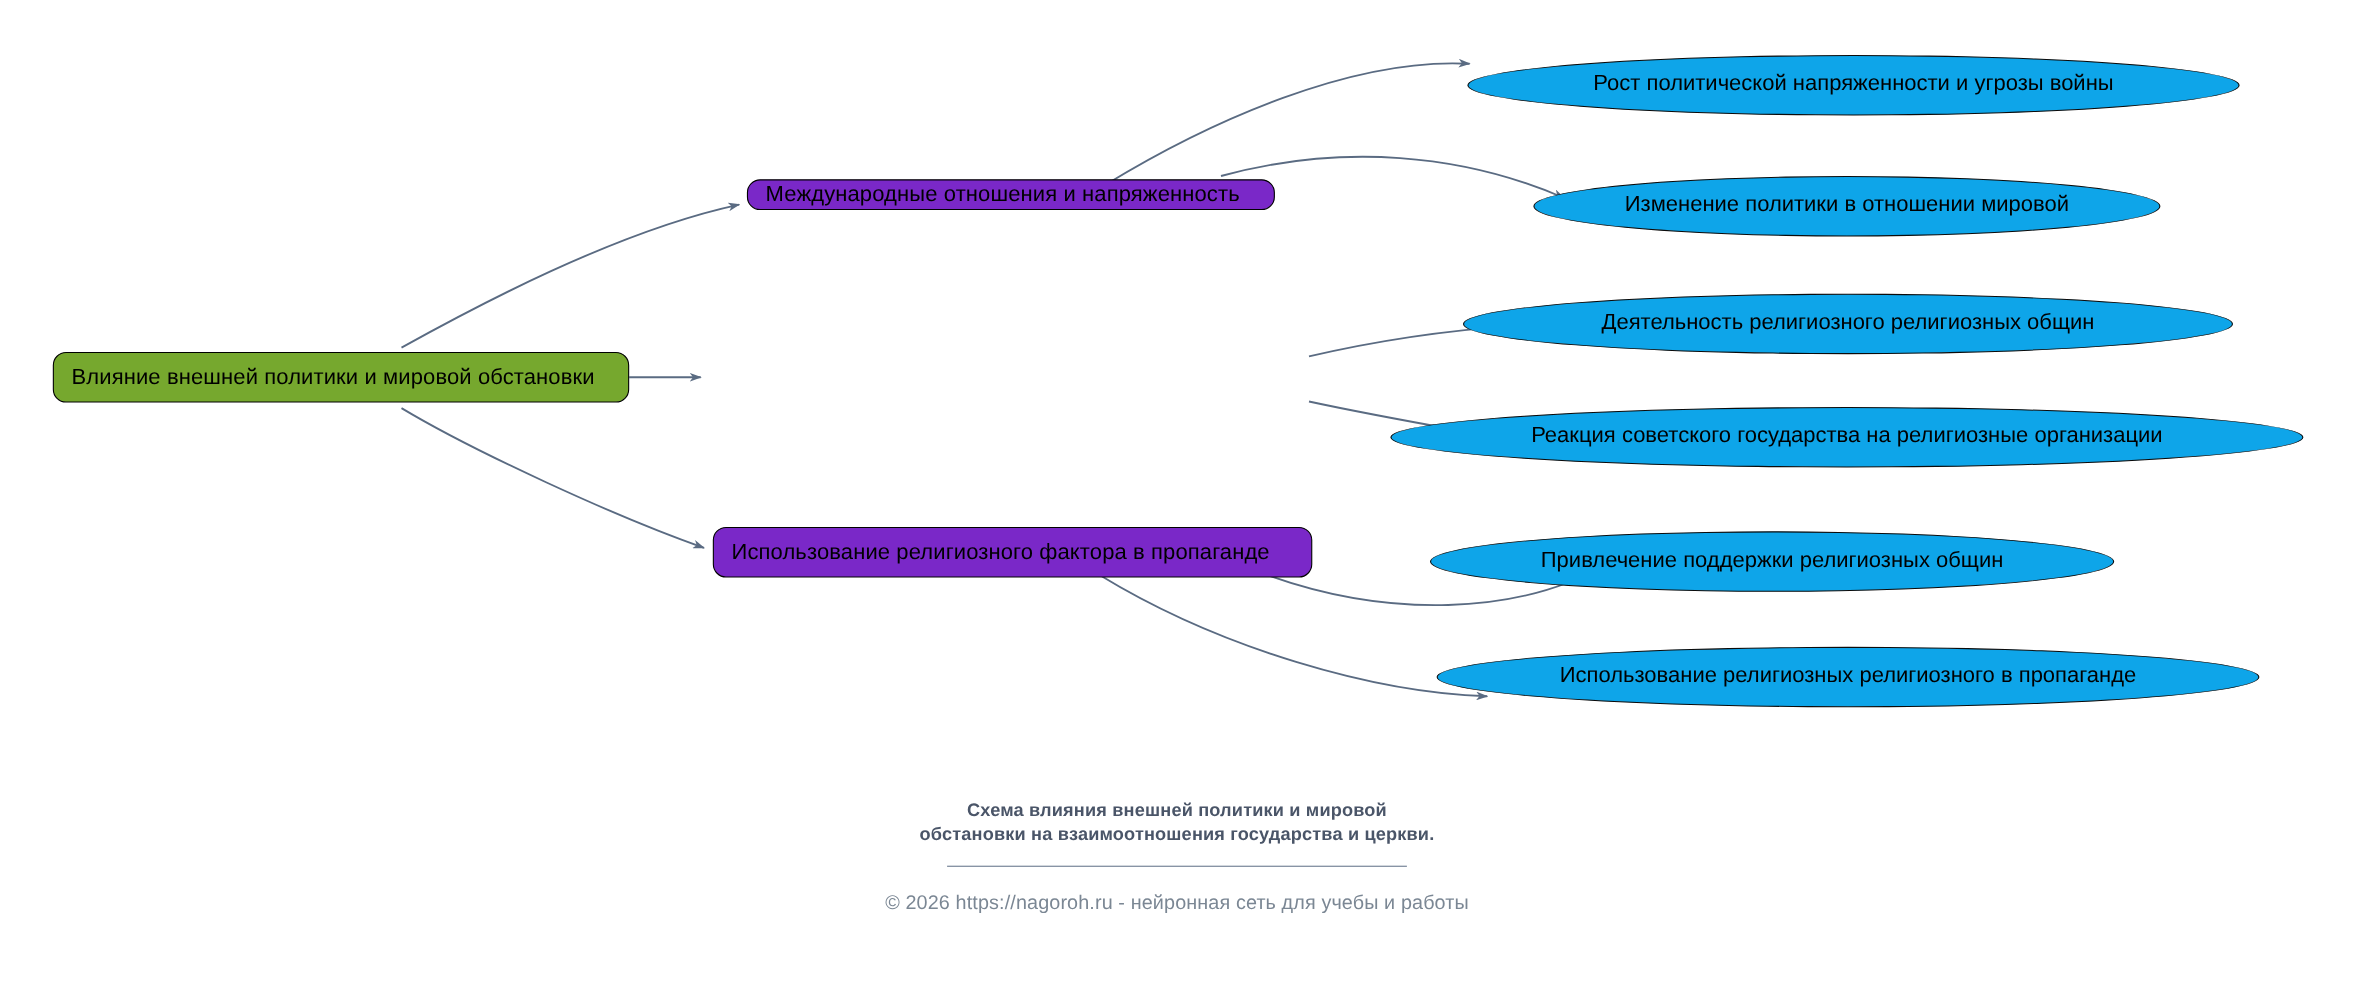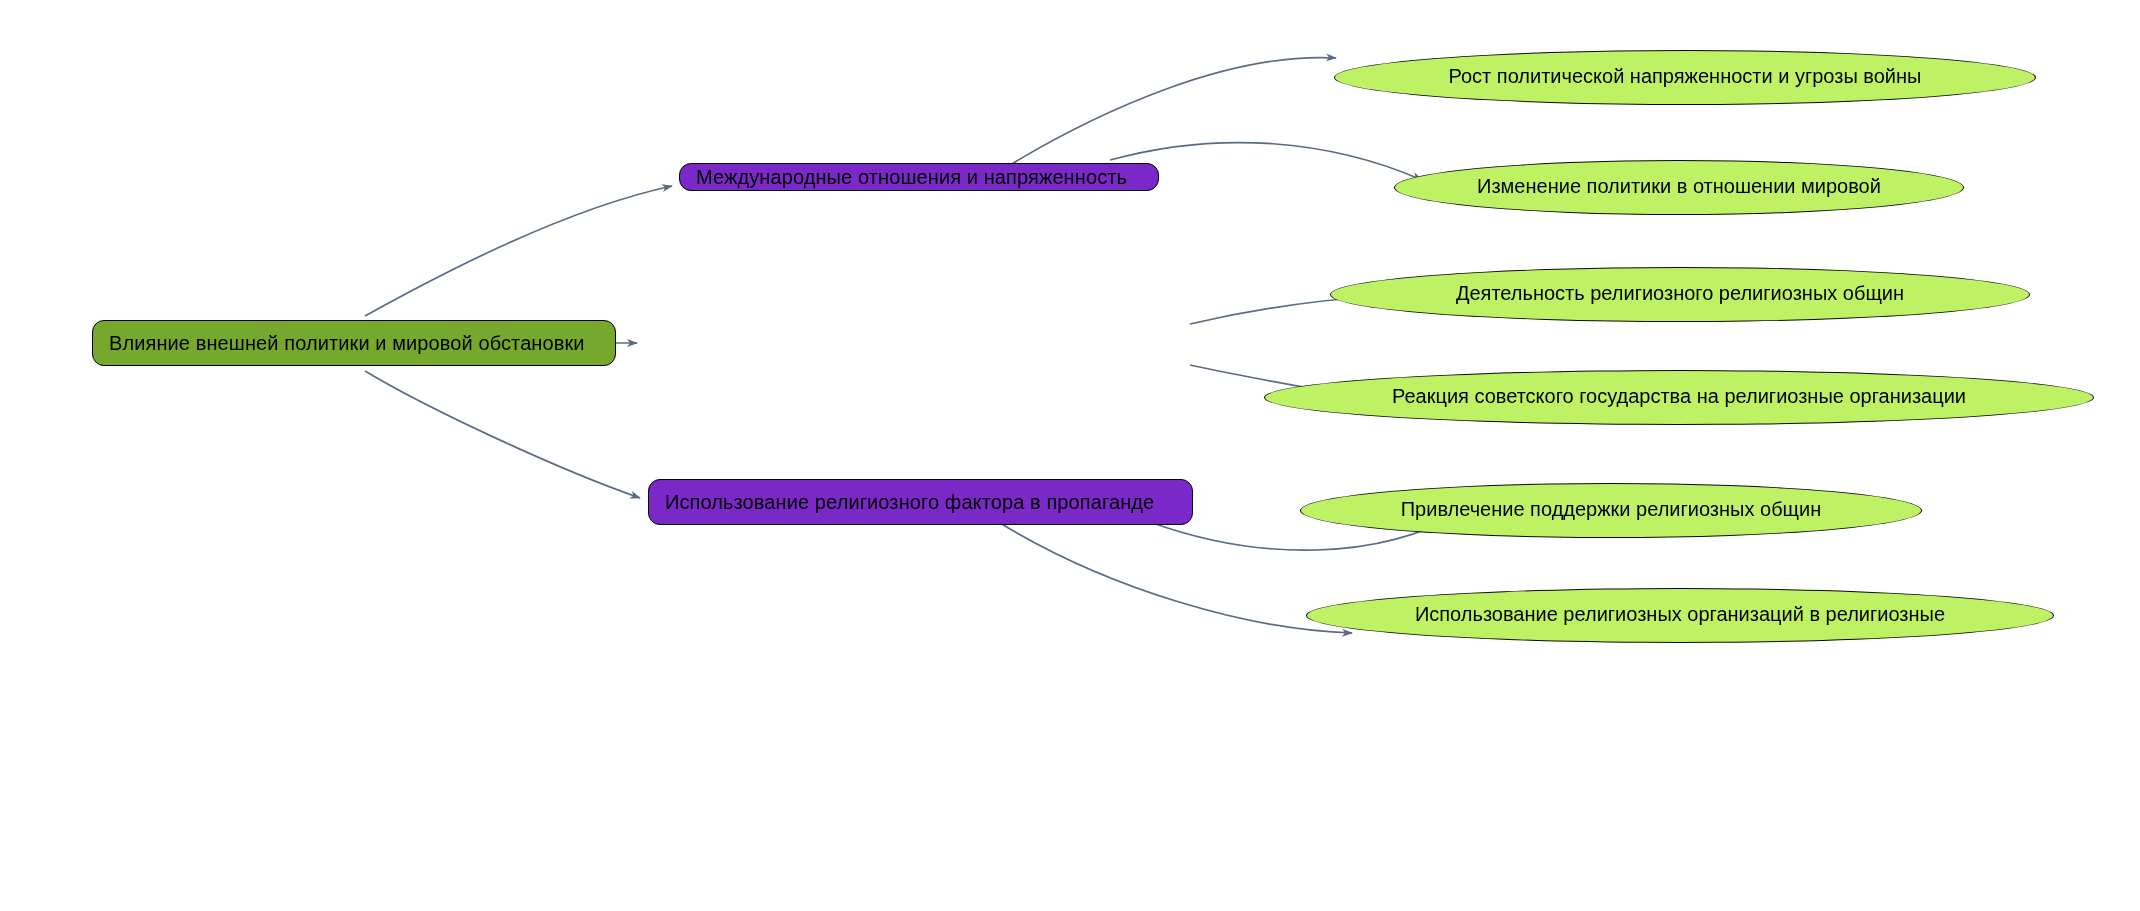--- a/index.html
+++ b/index.html
@@ -19,30 +19,30 @@
     box-sizing:border-box;
     display:flex;align-items:center;
     border:1.6px solid #000000;
     border-radius:12px;
     padding:0 16px;
     font-size:20px;
     color:#000000;
     white-space:nowrap;
     letter-spacing:0.1px;
   }
-  .node-root{ background:#76A82E;margin-left:44px; }
+  .node-root{ background:#76A82E; }
   .node-branch{ background:#7A28C8; }
 
   .ellipse-node{
     position:absolute;
     display:flex;align-items:center;justify-content:center;
     box-sizing:border-box;
     border:1.7px solid #0b0b0b;
     border-radius:50%;
-    background:#bef264;
+    background:#0ea5e9;
     font-size:20px;
     color:#000000;
     white-space:nowrap;
   }
   .ellipse-node .elabel{ position:relative; top:-1px; }
 
   
   #footer{
     position:absolute;
     left:0;right:0;
@@ -132,17 +132,22 @@
 
   <div class="ellipse-node" style="left:1264px;top:370px;width:830px;height:55px;">
     <span class="elabel">Реакция советского государства на религиозные организации</span>
   </div>
 
   <div class="ellipse-node" style="left:1300px;top:483px;width:622px;height:55px;text-align:center;">
     <span class="elabel">Привлечение поддержки религиозных общин</span>
   </div>
 
   <div class="ellipse-node" style="left:1306px;top:588px;width:748px;height:55px;">
-    <span class="elabel">Использование религиозных организаций в религиозные</span>
+    <span class="elabel">Использование религиозных религиозного в пропаганде</span>
   </div>
 
+  <div id="footer">
+    <div class="caption">Схема влияния внешней политики и мировой обстановки на взаимоотношения государства и церкви.</div>
+    <div class="rule"></div>
+    <div class="copyright">© 2026 https://nagoroh.ru - нейронная сеть для учебы и работы</div>
+  </div>
 
 </div>
 
 </body></html>

